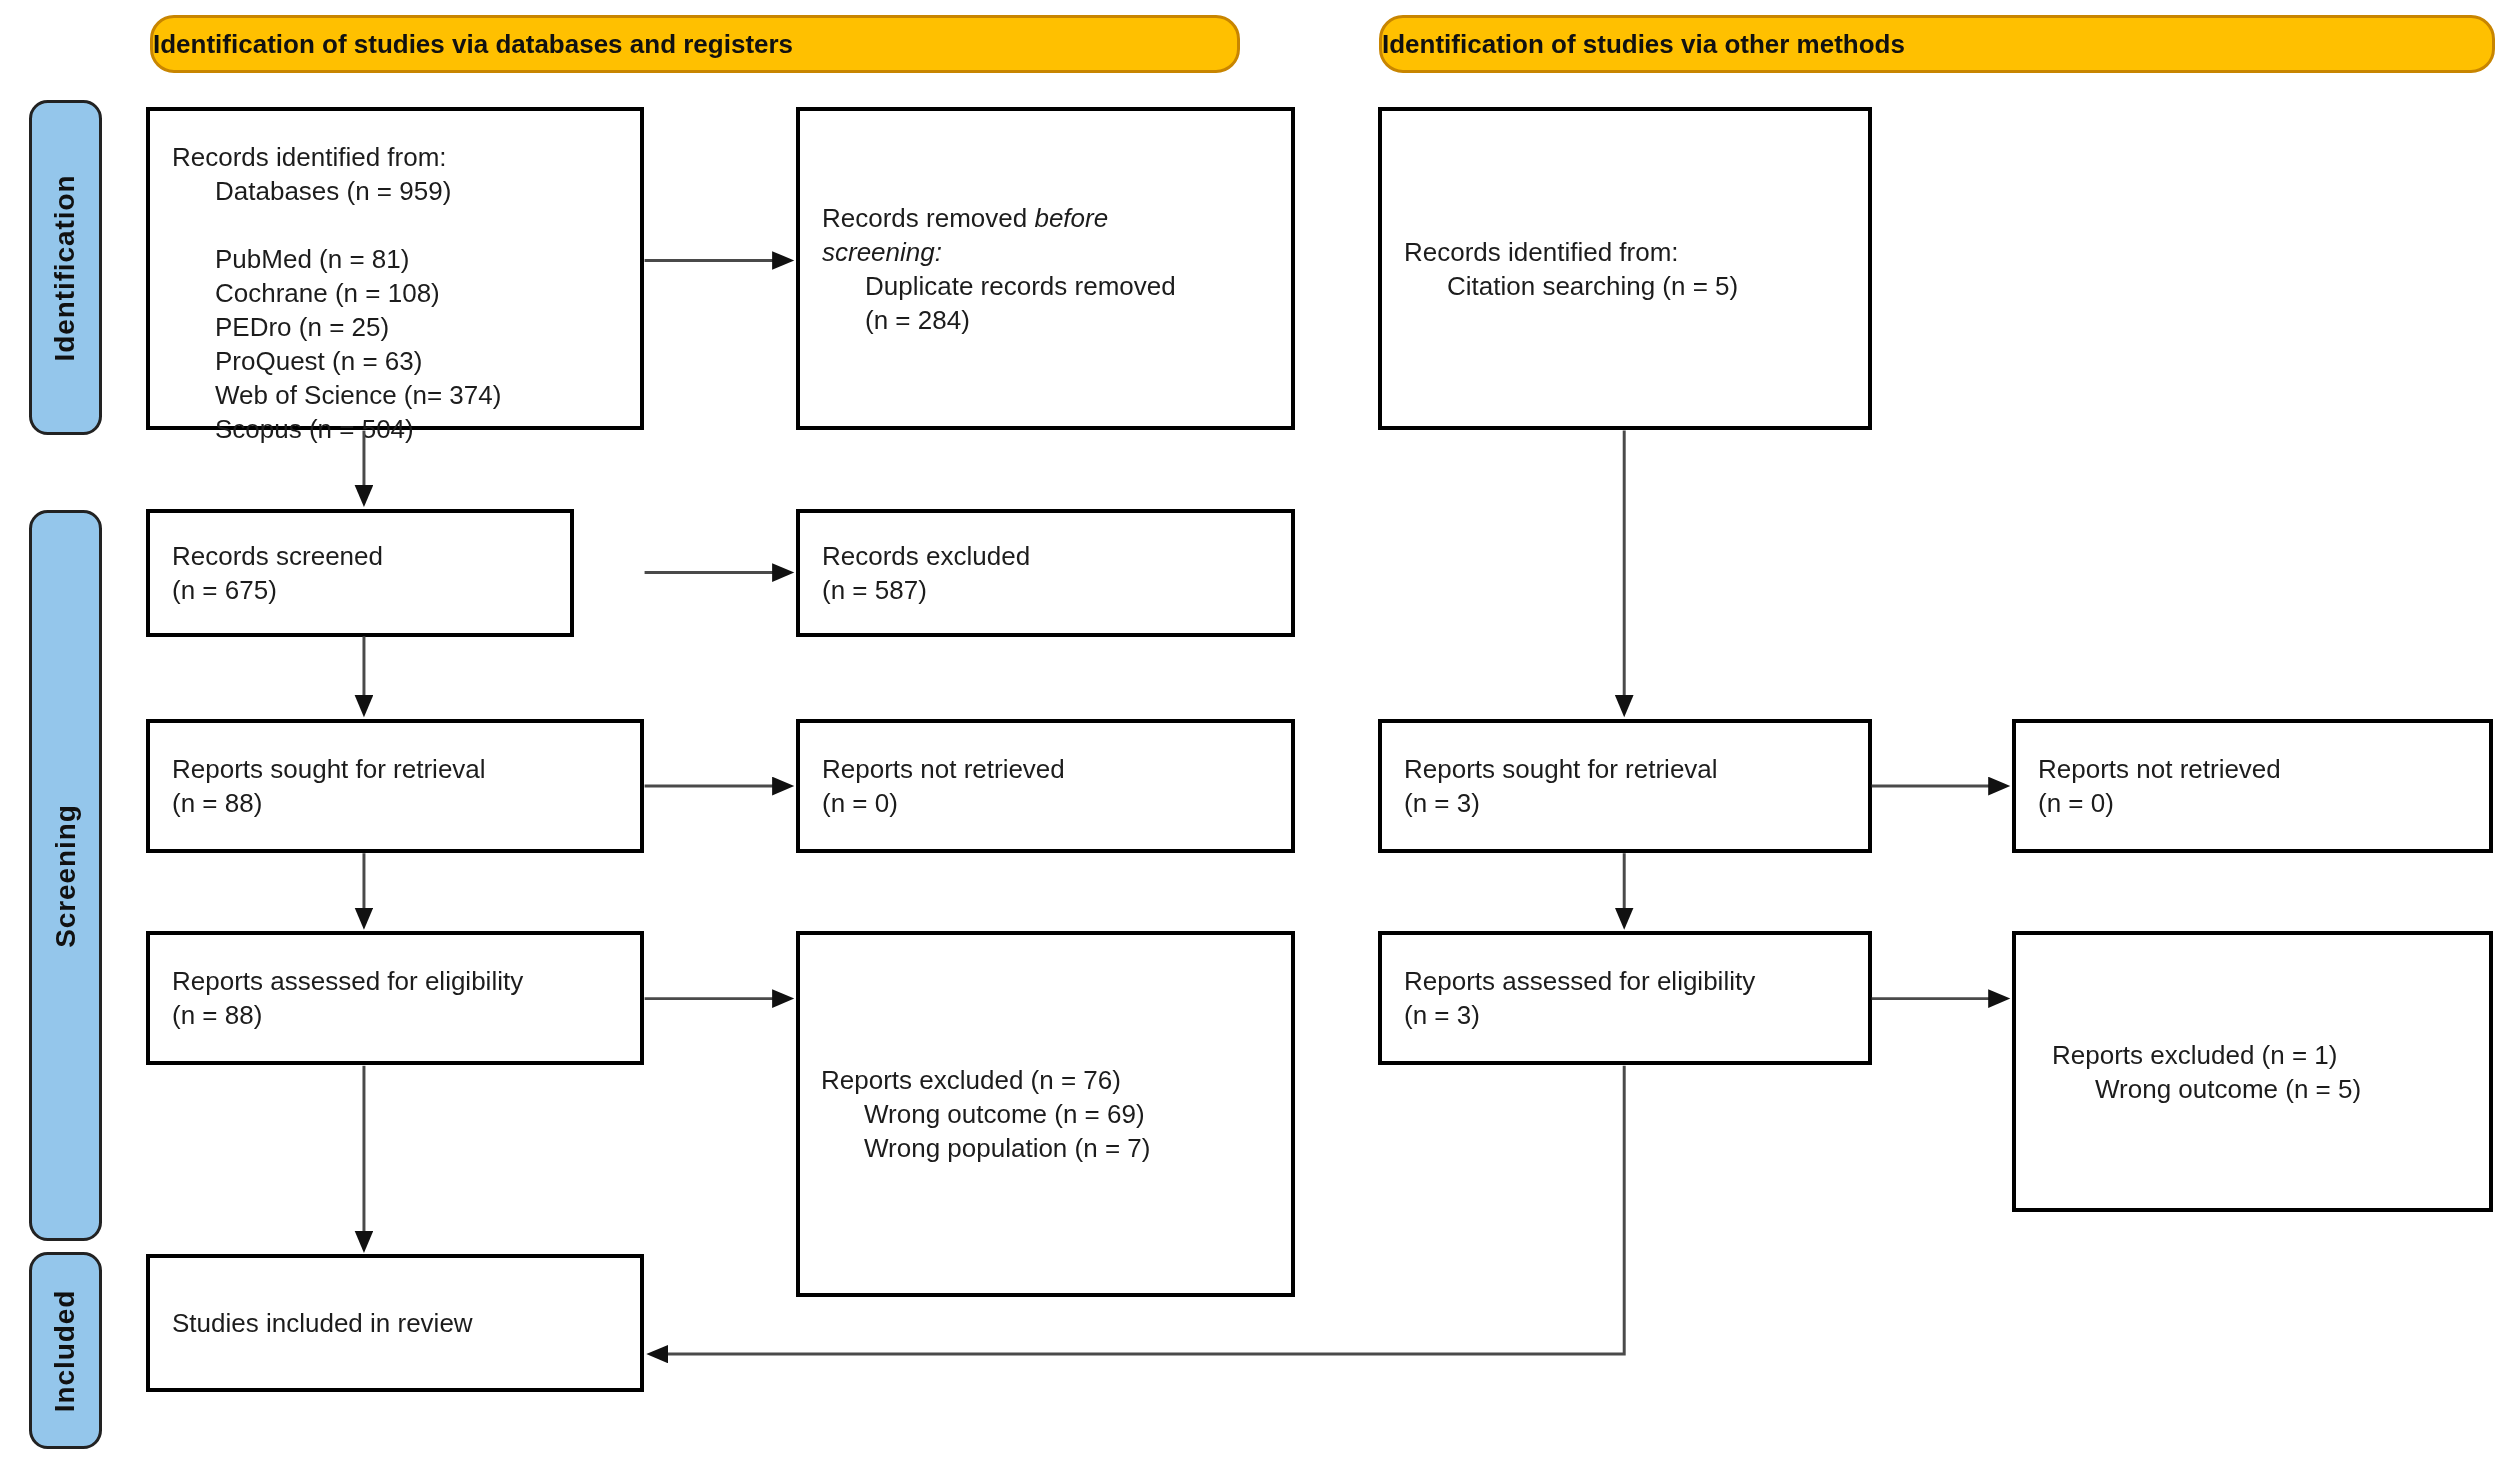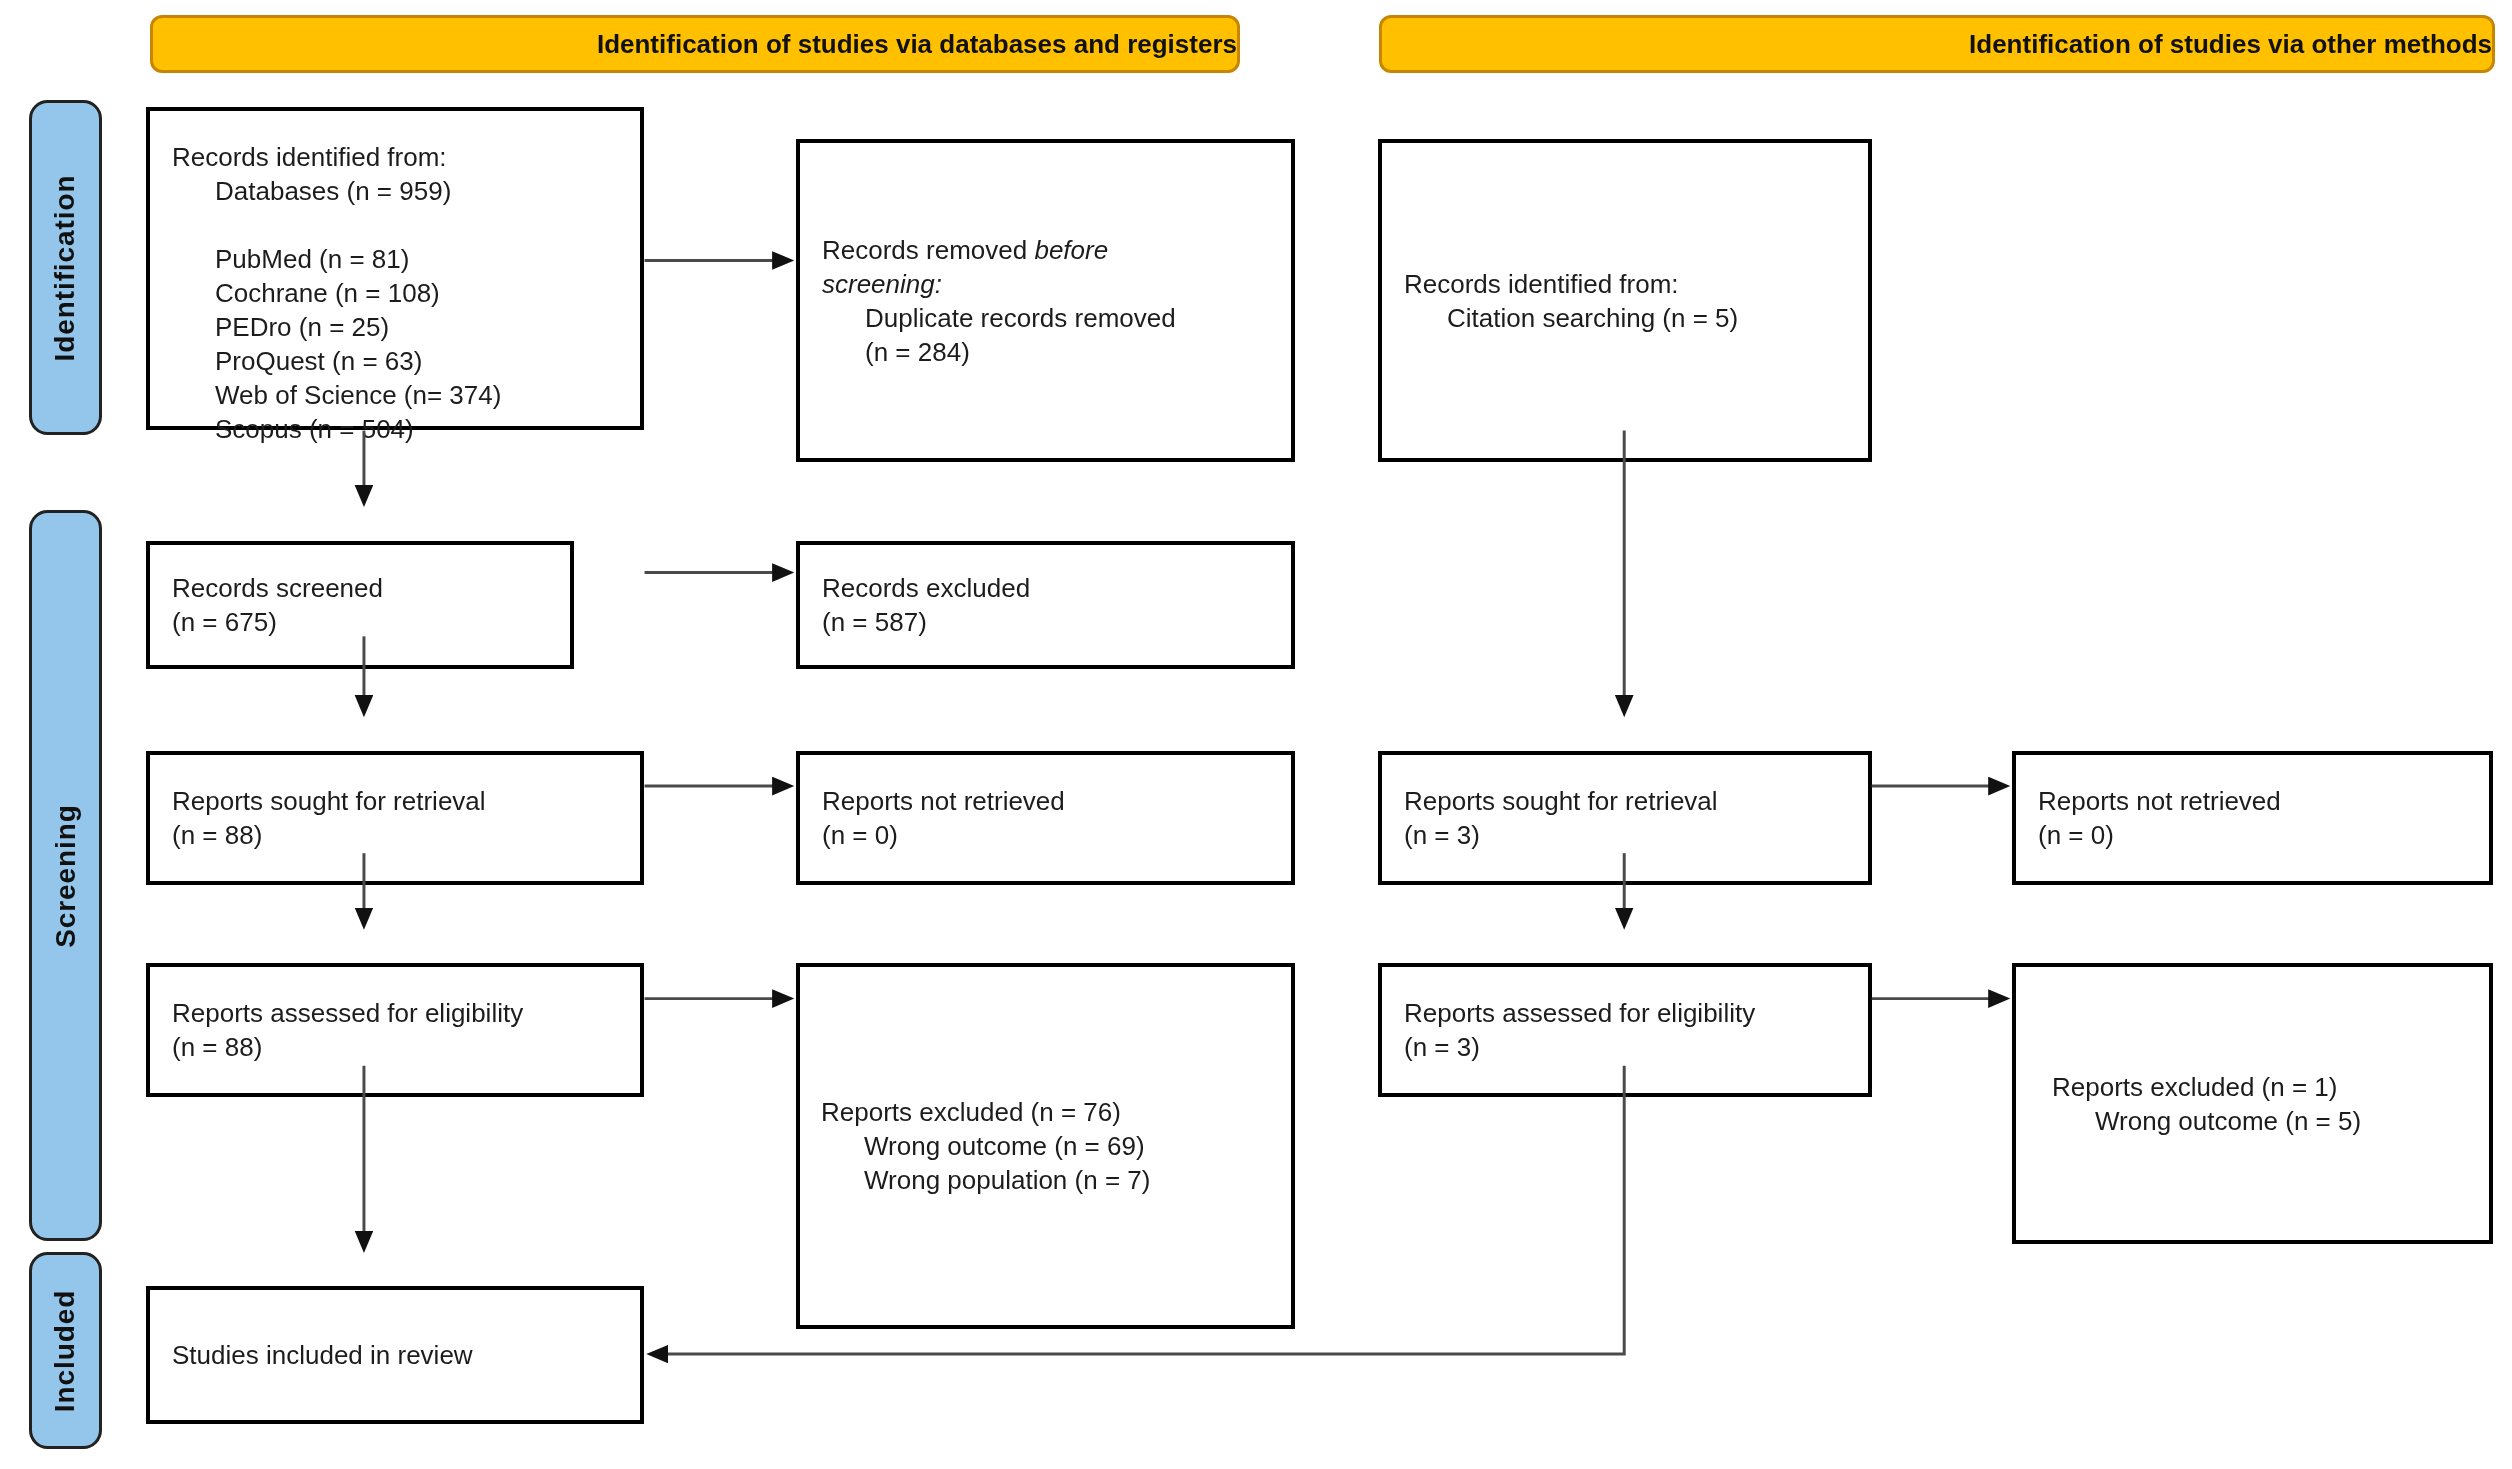--- a/index.html
+++ b/index.html
@@ -8,25 +8,25 @@
     width: 2512px;
     height: 1470px;
     background: #ffffff;
     font-family: "Liberation Sans", sans-serif;
     color: #1c1c1c;
   }
   .col-header {
     position: absolute;
     background: #FFC000;
     border: 3.4px solid #C88500;
-    border-radius: 12px;
+    border-radius: 24px;
     box-sizing: border-box;
     display: flex;
     align-items: center;
-    justify-content: flex-end;
+    justify-content: flex-start;
     font-size: 26px;
     font-weight: bold;
     color: #111111;
   }
   .stage {
     position: absolute;
     background: #94C6EB;
     border: 3.4px solid #222222;
     border-radius: 18.7px;
     box-sizing: border-box;
@@ -47,21 +47,20 @@
     background: #ffffff;
     border: 4.3px solid #000000;
     box-sizing: border-box;
     font-size: 26px;
     line-height: 34px;
   }
   .vcenter {
     display: flex;
     flex-direction: column;
     justify-content: center;
-    margin-top: 32px;
   }
   .pad { padding-left: 22px; padding-right: 13.6px; }
   .pad-t { padding-top: 29px; }
   .ind { padding-left: 43px; }
   .spacer { height: 34px; }
   .it { font-style: italic; }
   svg.arrows {
     position: absolute;
     left: 0; top: 0;
     pointer-events: none;

